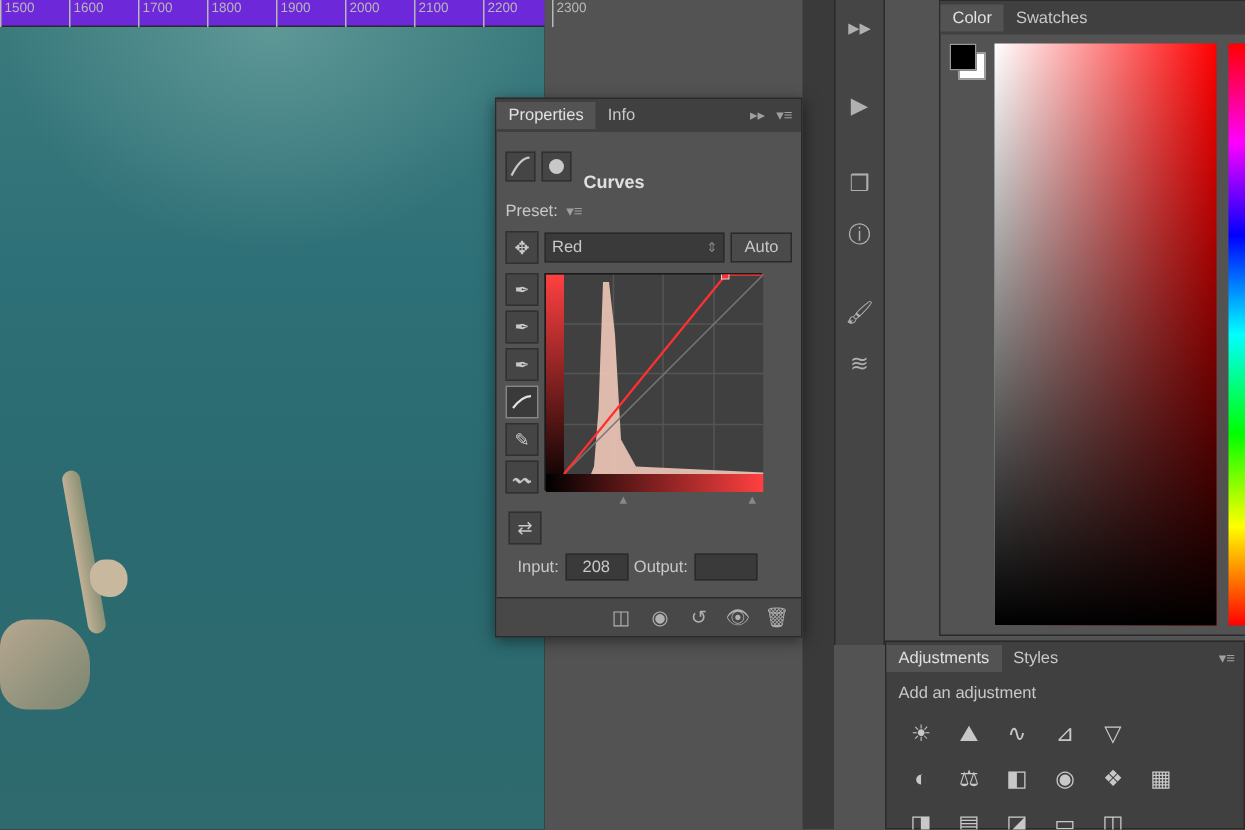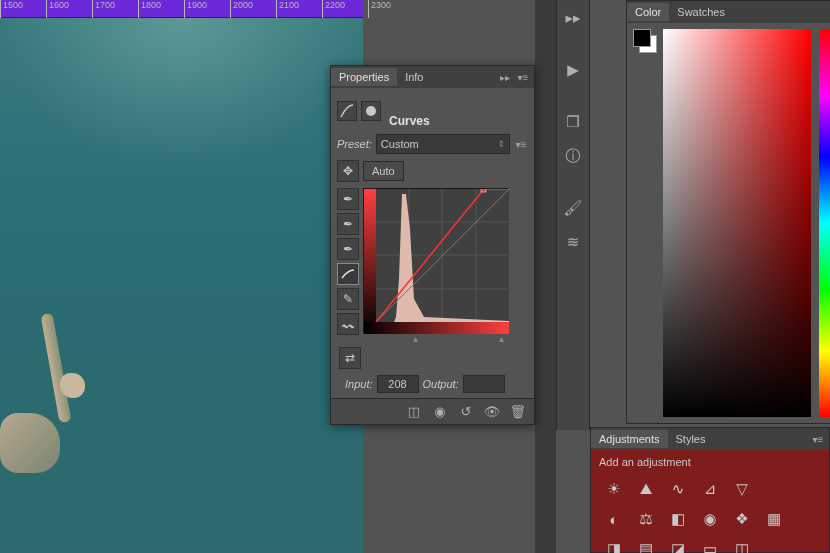--- a/index.html
+++ b/index.html
@@ -23,21 +23,21 @@
 .panel-tabs { height: 22px; background: #404040; display: flex; align-items: center; }
 .panel-tab { padding: 3px 8px; color: #c8c8c8; font-size: 11px; cursor: pointer; }
 .panel-tab.active { background: #535353; color: #e0e0e0; }
 .panel-controls { margin-left: auto; display: flex; align-items: center; padding-right: 4px; gap: 4px; }
 .panel-control { width: 14px; height: 14px; color: #a0a0a0; font-size: 10px; cursor: pointer; display: flex; align-items: center; justify-content: center; }
 
 .panel-body { padding: 6px; }
 .panel-row { display: flex; align-items: center; margin-bottom: 6px; gap: 4px; }
 .icon-box { width: 20px; height: 20px; background: #454545; border: 1px solid #303030; display: flex; align-items: center; justify-content: center; cursor: pointer; }
 .section-label { color: #e0e0e0; font-size: 12px; font-weight: bold; margin-left: 4px; margin-top: 20px; }
-.label { color: #c8c8c8; font-size: 11px; font-style: italic; }
+.label { color: #c8c8c8; font-size: 11px; }
 .dropdown { flex: 1; background: #3a3a3a; border: 1px solid #2a2a2a; color: #c8c8c8; font-size: 11px; padding: 2px 4px; height: 20px; display: flex; align-items: center; justify-content: space-between; cursor: pointer; }
 .dropdown::after { content: "⇕"; font-size: 9px; color: #888; }
 .auto-btn { background: #4a4a4a; border: 1px solid #2a2a2a; color: #c8c8c8; font-size: 11px; padding: 2px 8px; height: 20px; cursor: pointer; }
 
 .curves-container { display: flex; gap: 4px; }
 .tools-col { display: flex; flex-direction: column; gap: 3px; }
 .tool-btn { width: 22px; height: 22px; background: #454545; border: 1px solid #303030; display: flex; align-items: center; justify-content: center; color: #c8c8c8; cursor: pointer; font-size: 12px; }
 .tool-btn.active { background: #3a3a3a; border-color: #888; }
 
 .curves-graph { position: relative; width: 145px; height: 145px; background: #2a2a2a; border: 1px solid #1a1a1a; }
@@ -61,21 +61,21 @@
 .color-panel { position: absolute; top: 0; left: 590px; width: 280px; height: 424px; background: #535353; border: 1px solid #2a2a2a; margin-left: 36px; }
 .color-tabs { height: 22px; background: #404040; display: flex; align-items: center; }
 .swatch-preview { position: absolute; top: 28px; left: 6px; width: 24px; height: 24px; }
 .swatch-preview .bg { position: absolute; top: 6px; left: 6px; width: 18px; height: 18px; background: #fff; border: 1px solid #999; }
 .swatch-preview .fg { position: absolute; top: 0; left: 0; width: 18px; height: 18px; background: #000; border: 1px solid #999; }
 .color-field { position: absolute; top: 28px; left: 36px; width: 148px; height: 388px; background: linear-gradient(to bottom, rgba(0,0,0,0), rgba(0,0,0,1)), linear-gradient(to right, #fff, #ff0000); cursor: crosshair; }
 .hue-strip { position: absolute; top: 28px; left: 192px; width: 36px; height: 388px; background: linear-gradient(to bottom, #ff0000 0%, #ff00ff 17%, #0000ff 33%, #00ffff 50%, #00ff00 67%, #ffff00 83%, #ff0000 100%); cursor: pointer; }
 .watermark { position: absolute; top: 264px; right: 10px; color: #d08080; font-size: 11px; text-align: right; opacity: 0.85; line-height: 1.3; }
 
 
-.adjustments-panel { position: absolute; top: 427px; left: 590px; width: 240px; height: 126px; background: #7f1d1d; border: 1px solid #2a2a2a; }
+.adjustments-panel { position: absolute; top: 427px; left: 590px; width: 240px; height: 126px; background: #404040; border: 1px solid #2a2a2a; }
 .adj-label { color: #c8c8c8; font-size: 11px; padding: 6px 8px; }
 .adj-row { display: flex; gap: 10px; padding: 4px 12px; }
 .adj-icon { width: 22px; height: 22px; color: #c8c8c8; display: flex; align-items: center; justify-content: center; font-size: 15px; cursor: pointer; }
 
 
 .right-bg { position: absolute; top:0; left: 535px; width: 21px; height: 553px; background: #3a3a3a; }
 </style>
 </head>
 <body>
 
@@ -118,27 +118,27 @@
         </div>
       <div class="icon-box">
           <svg width="14" height="14">
             <circle cx="7" cy="7" r="5" fill="#c8c8c8"></circle>
           </svg>
         </div>
       <span class="section-label">Curves</span>
     </div>
     <div class="panel-row">
       <span class="label">Preset:</span>
-      <div class="dropdown">
-          <span>Custom</span>
-        </div>
       <div class="panel-control">▾≡</div>
     </div>
     <div class="panel-row">
       <div class="tool-btn">✥</div>
+      <div class="dropdown" style="flex:1">
+          <span>Red</span>
+        </div>
       <button class="auto-btn">Auto</button>
     </div>
     <div class="curves-container">
       <div class="tools-col">
         <div class="tool-btn">✒</div>
         <div class="tool-btn">✒</div>
         <div class="tool-btn">✒</div>
         <div class="tool-btn active">
             <svg width="14" height="14">
               <path d="M1 11 Q7 3 13 3" stroke="#e0e0e0" fill="none" stroke-width="1.5"></path>

